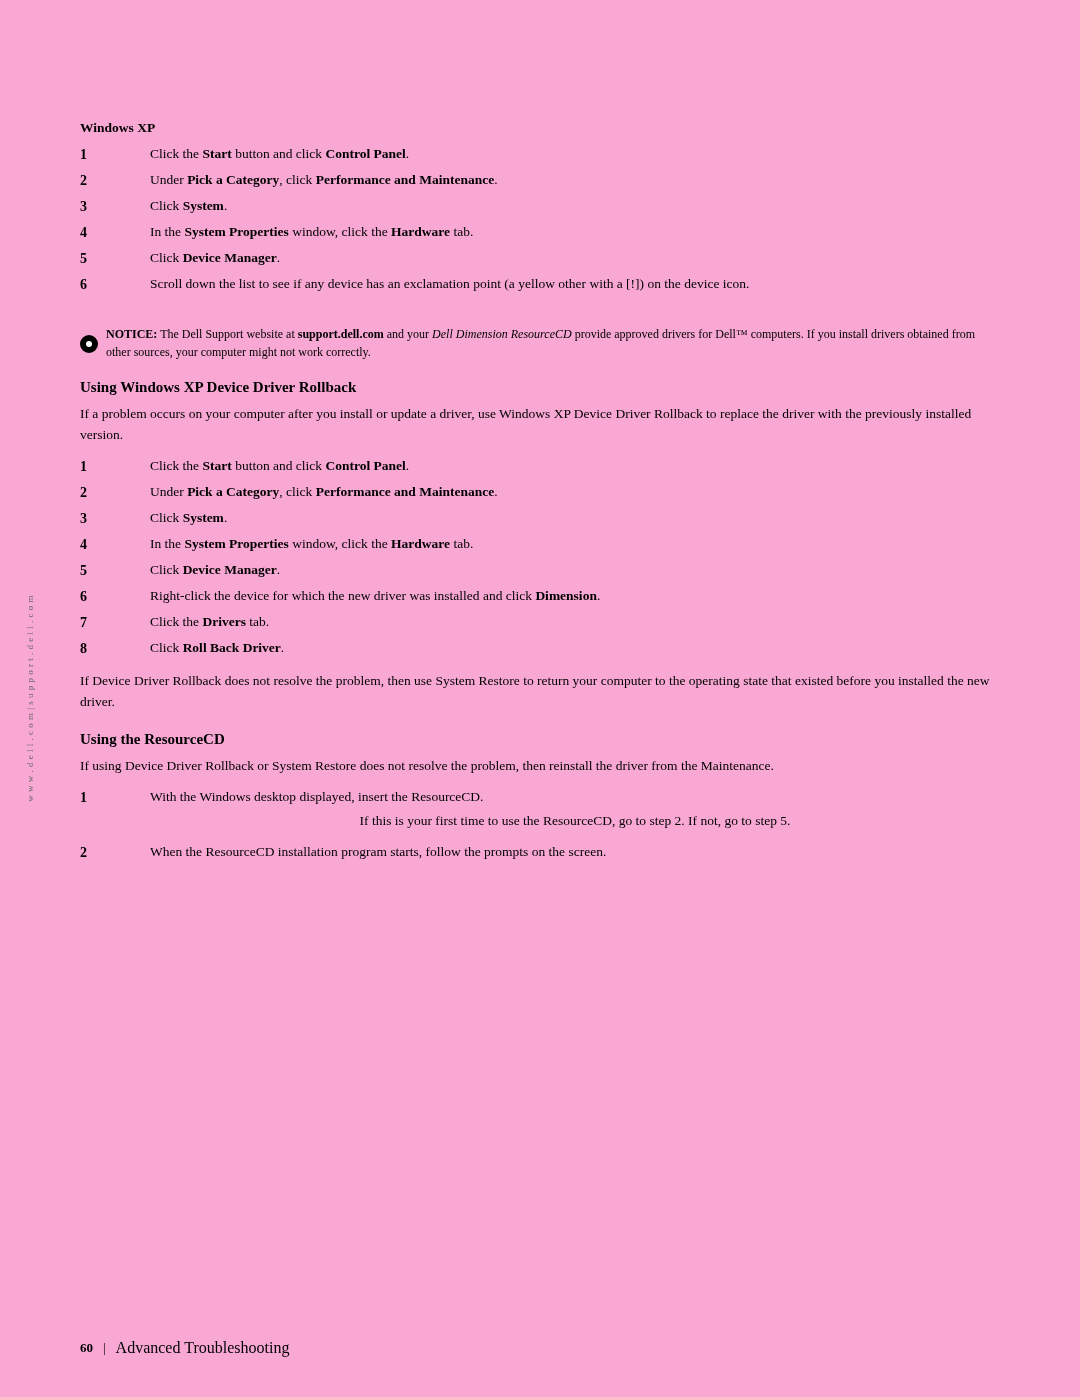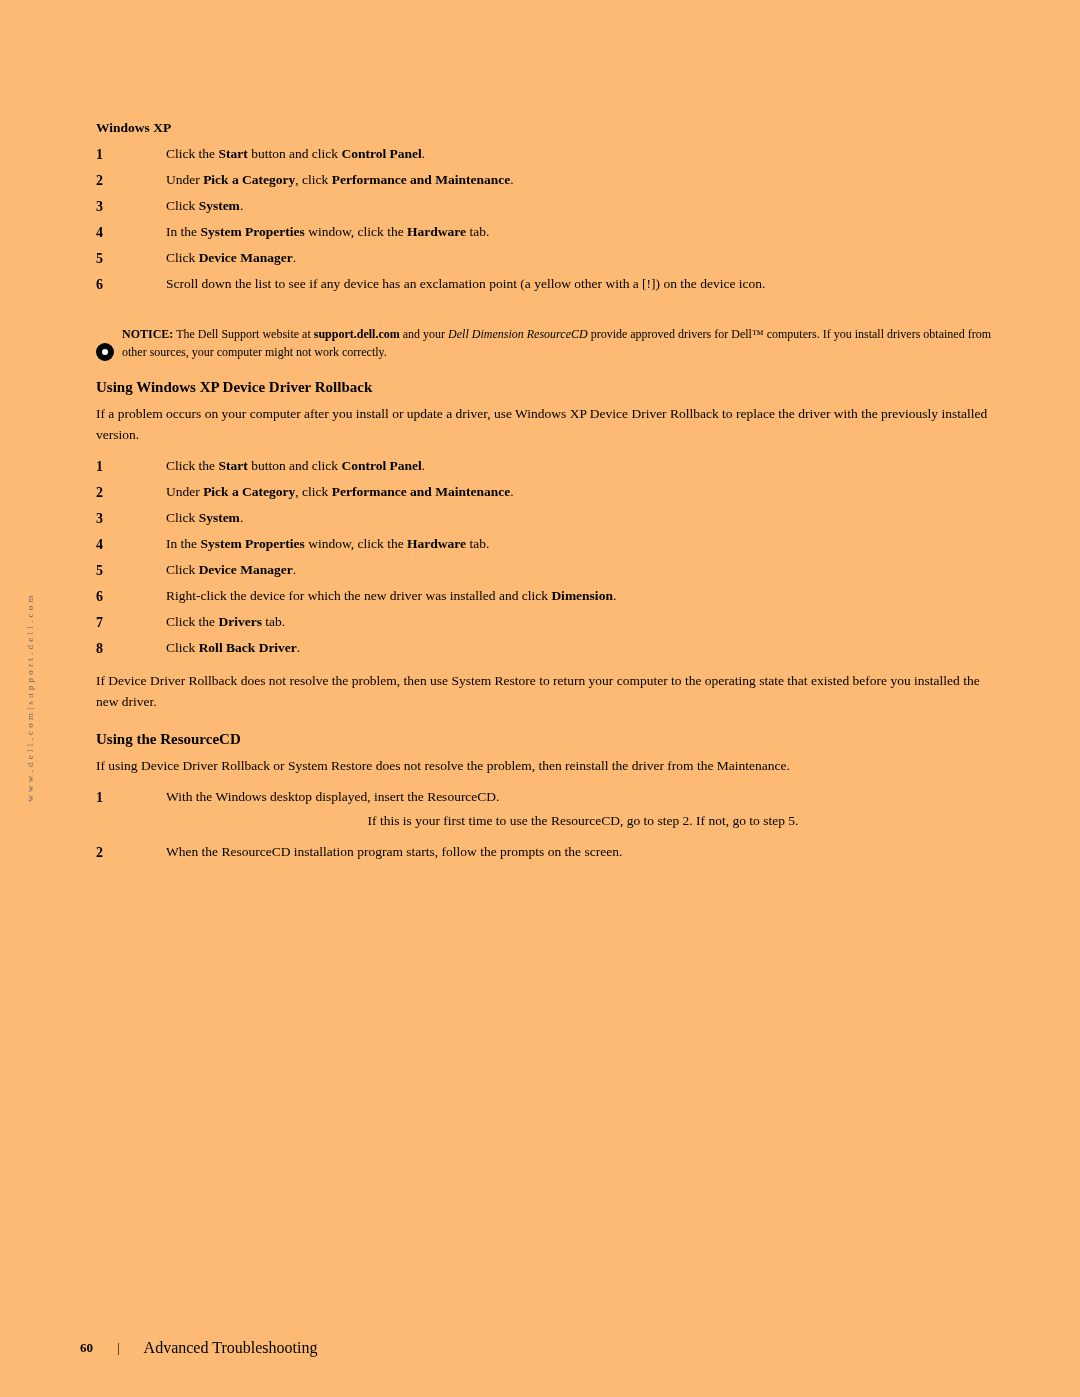--- a/index.html
+++ b/index.html
@@ -14,24 +14,23 @@
       font-size: 14px;
       color: #000000;
       width: 1080px;
       min-height: 1397px;
       position: relative;
     }
 
     .page-container {
       width: 1080px;
       min-height: 1397px;
-      background: #fdba74;
+      background: #f9a8d4;
       position: relative;
       display: flex;
-      gap: 16px;
     }
 
     .side-margin {
       width: 60px;
       min-height: 1397px;
       display: flex;
       align-items: center;
       justify-content: center;
       flex-shrink: 0;
     }
@@ -101,21 +100,21 @@
 
     .section-title {
       font-size: 18px;
       font-weight: bold;
       margin-bottom: 14px;
       margin-top: 24px;
     }
 
     .notice-box {
       display: flex;
-      align-items: flex-end;
+      align-items: center;
       margin-bottom: 18px;
       gap: 8px;
     }
 
     .notice-icon {
       width: 18px;
       height: 18px;
       background: #000000;
       border-radius: 50%;
       flex-shrink: 0;
@@ -149,21 +148,21 @@
     }
 
     .footer {
       position: absolute;
       bottom: 40px;
       left: 0;
       right: 0;
       display: flex;
       align-items: center;
       padding-left: 80px;
-      gap: 24px;
+      gap: 10px;
     }
 
     .footer-page-num {
       font-weight: bold;
       font-size: 13px;
     }
 
     .footer-separator {
       font-size: 13px;
     }

